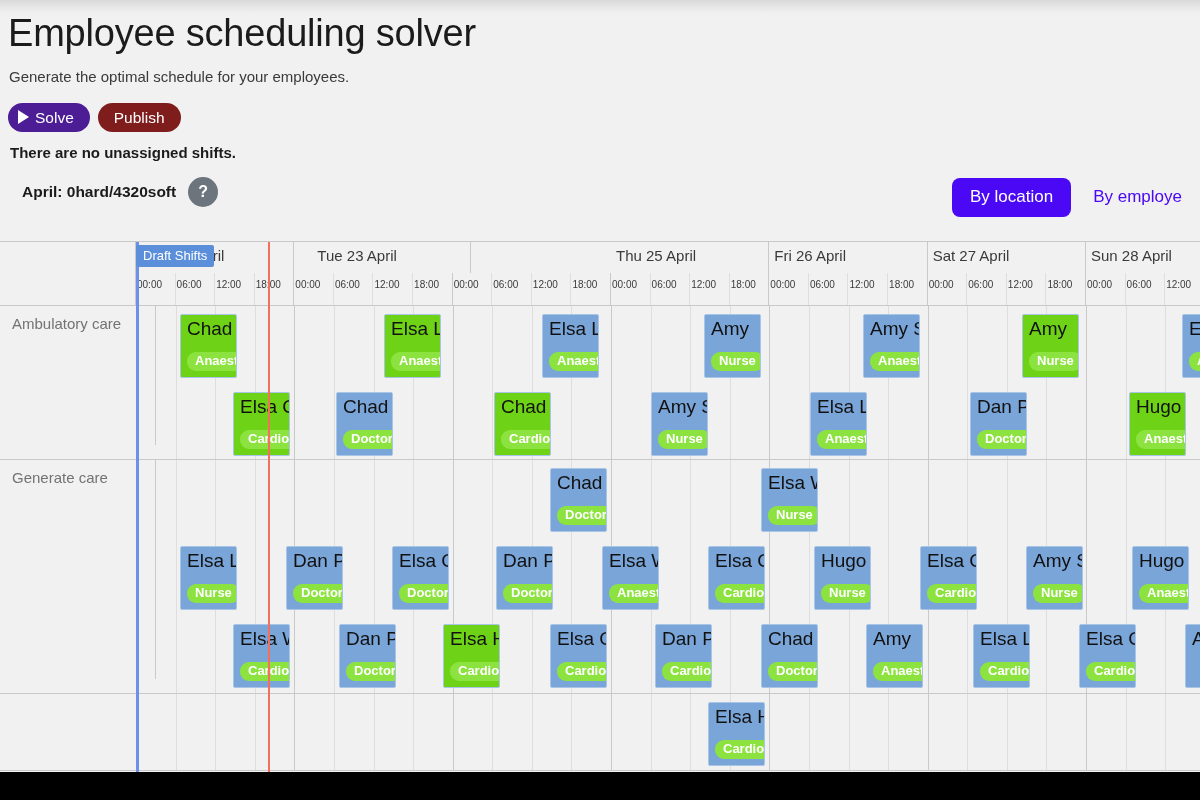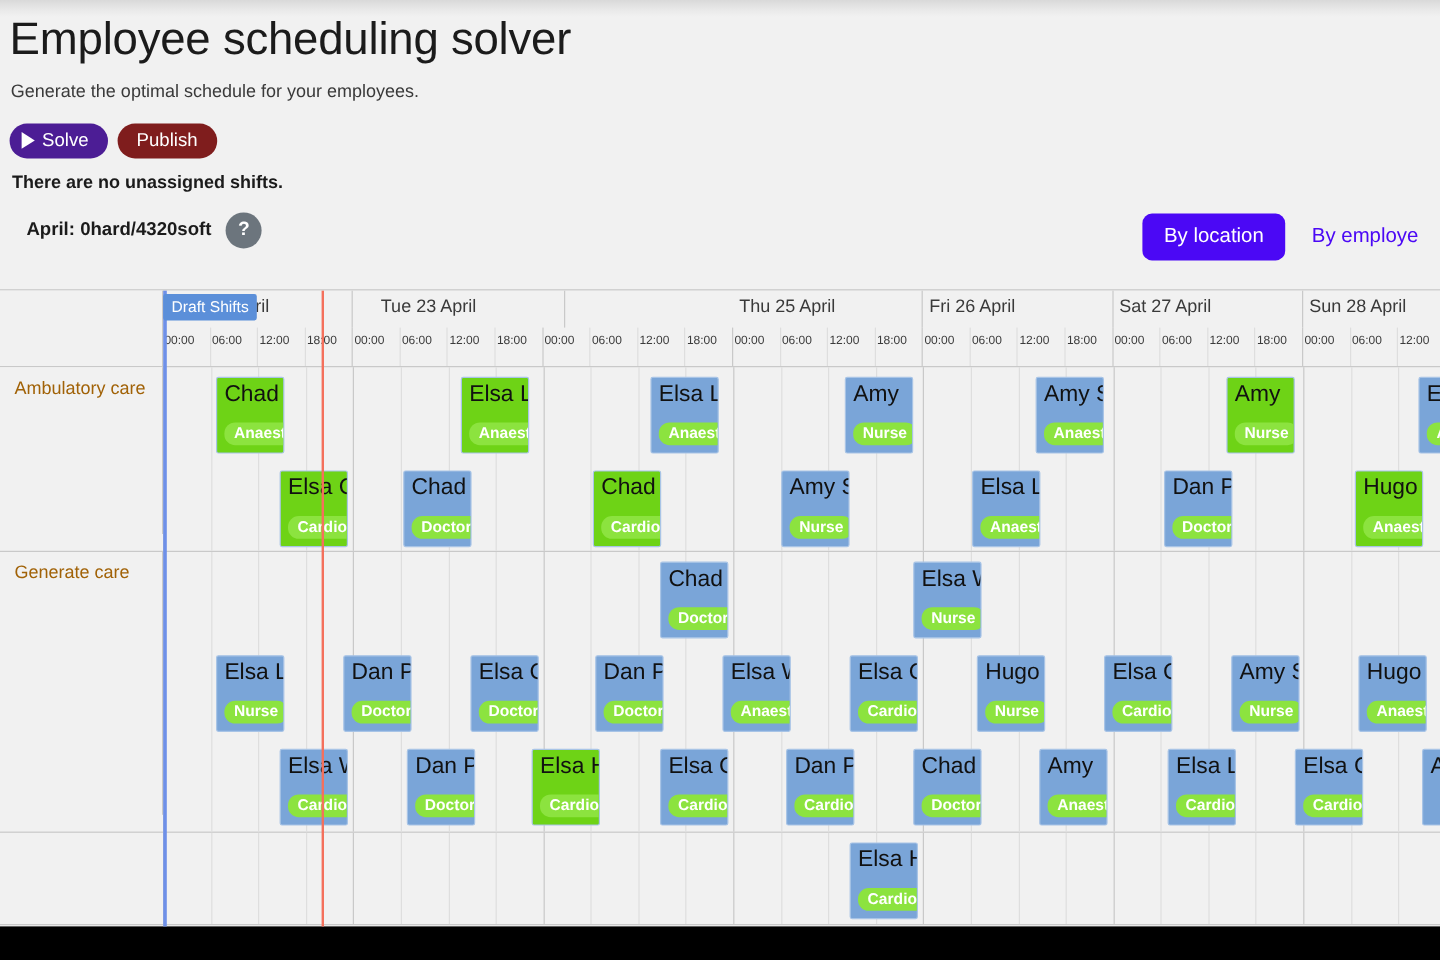--- a/index.html
+++ b/index.html
@@ -176,25 +176,25 @@
   }
 
   .tl-body { position: relative; height: 467px; }
   .tl-row {
     position: relative;
     box-sizing: border-box;
     border-bottom: 1px solid #c9c9c9;
   }
   .tl-row-label {
     position: absolute; left: 0; top: 0; bottom: 14px;
-    width: 136px;
+    width: 156px;
     box-sizing: border-box;
     border-right: 1px solid #c9c9c9;
     font-size: 15px;
-    color: #a16207;
+    color: #737373;
     padding: 9px 0 0 12px;
     background: #f1f1f1;
     white-space: nowrap;
     z-index: 5;
   }
   .tl-lane {
     position: absolute; left: 136px; top: 0; bottom: 0;
     width: 1064px;
   }
   .gridline {

